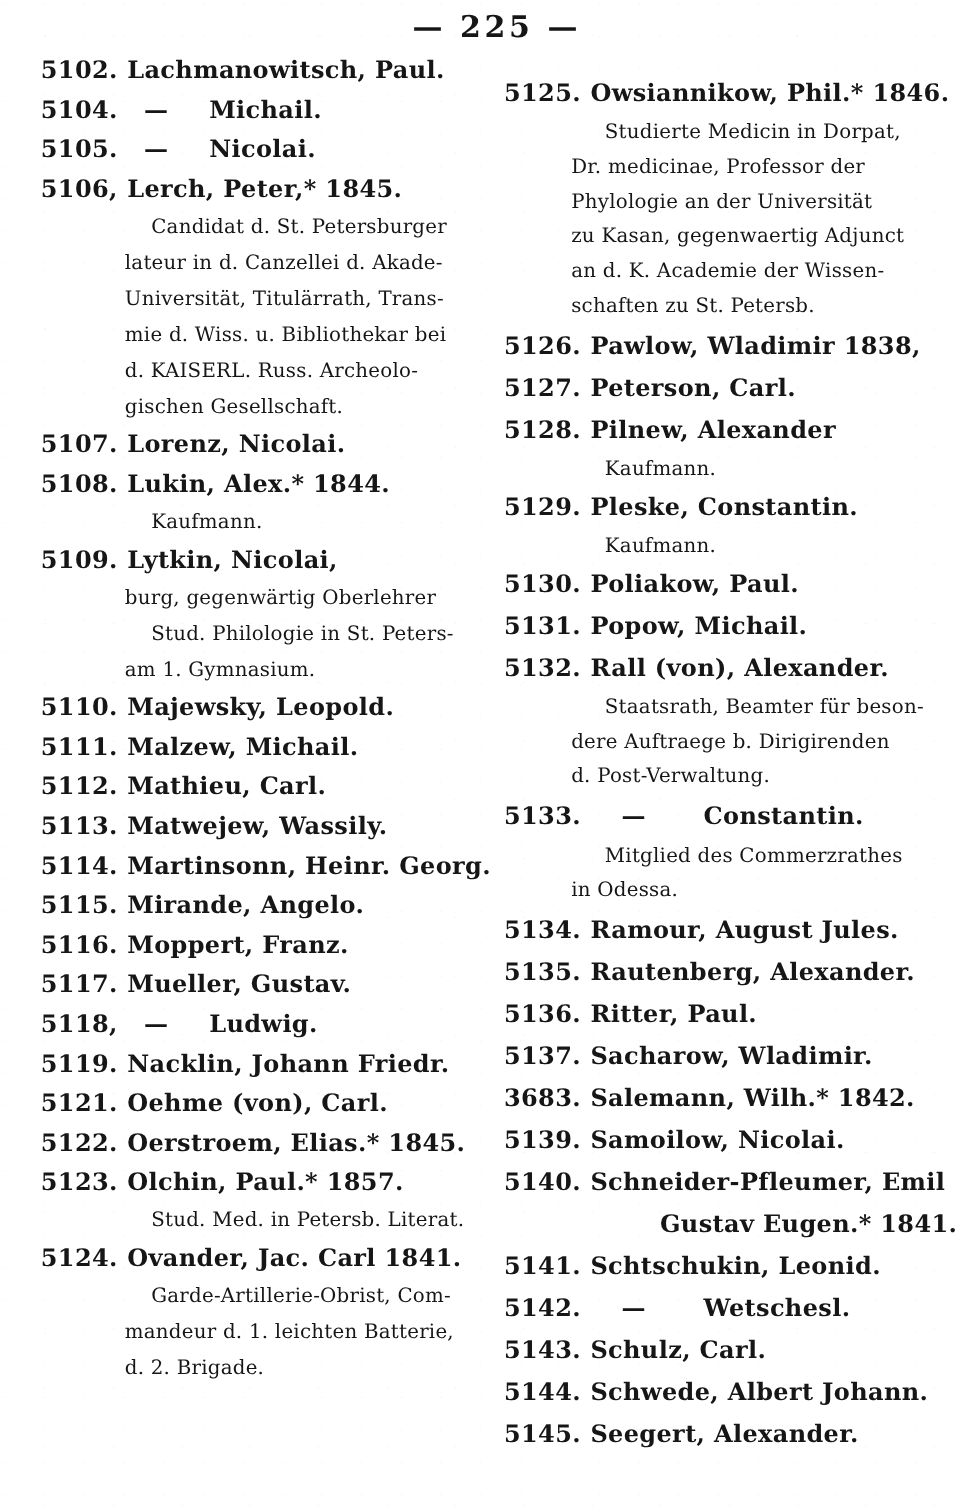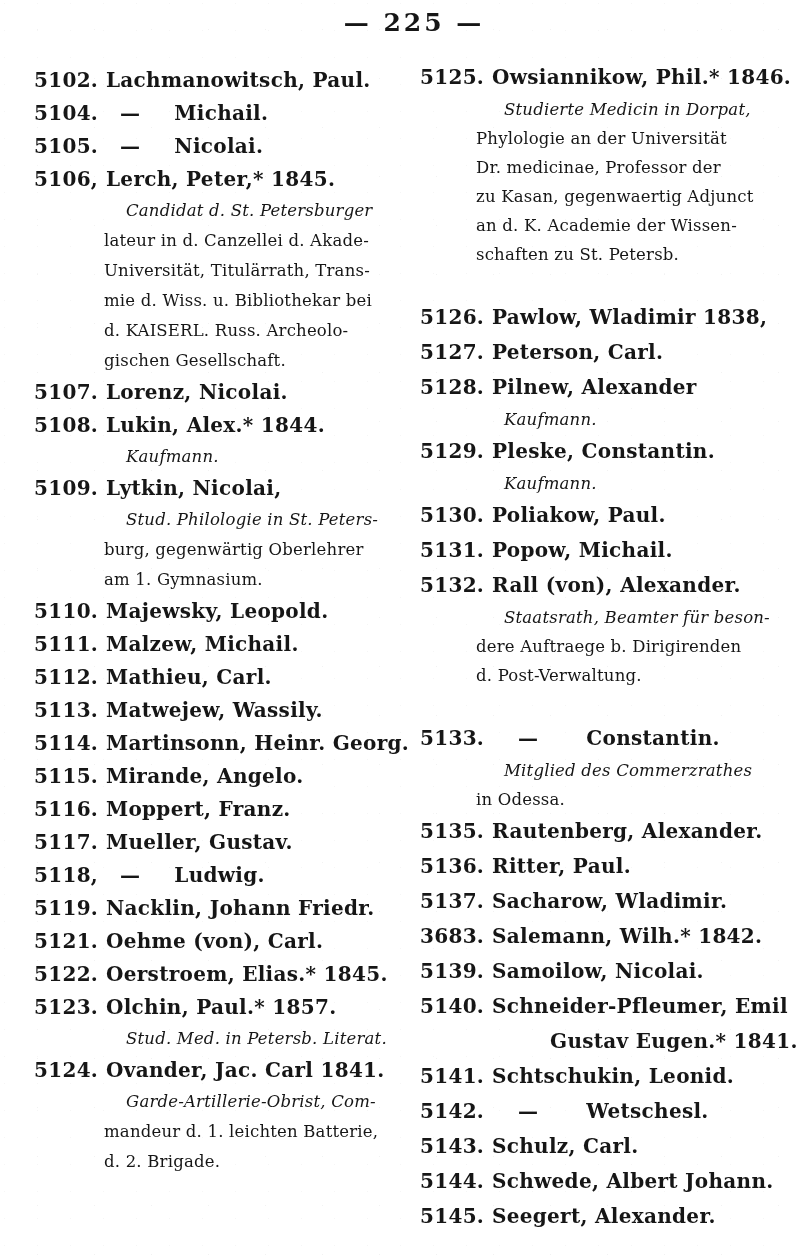--- a/index.html
+++ b/index.html
@@ -17,45 +17,45 @@
     color:#161616;
   }
   .page-header{
     position:absolute;top:6px;left:0;width:100%;
     text-align:center;
     font-weight:bold;font-size:25px;line-height:34px;
     letter-spacing:3px;
     transform:translateX(16px);
   }
   .col{position:absolute;}
-  .col-left{left:34px;top:64px;width:366px;}
+  .col-left{left:34px;top:42px;width:366px;}
   .col-right{left:420px;top:60px;width:372px;}
 
   .entry{margin:0;}
-  .gap-before{margin-top:31px;}
+  .gap-before{margin-top:2px;}
 
   .entry-line{
     font-weight:bold;font-size:20px;line-height:33px;
     letter-spacing:0.3px;white-space:nowrap;
   }
   .col-right .entry-line{line-height:35px;}
   .num{display:inline-block;min-width:72px;}
   .dash{display:inline-block;padding:0 34px 0 14px;}
   .col-right .dash{padding:0 48px 0 26px;}
 
   .entry-cont{
     font-weight:bold;font-size:20px;line-height:35px;
     letter-spacing:0.3px;padding-left:130px;white-space:nowrap;
   }
   .detail{
     font-size:16.5px;line-height:30px;
     padding-left:70px;white-space:nowrap;
     letter-spacing:0.2px;
   }
-  .detail.first{padding-left:92px;font-style:italic;}
+  .detail.first{padding-left:92px;}
   .col-right .detail{line-height:29px;padding-left:56px;}
   .col-right .detail.first{padding-left:84px;}
 </style>
 </head>
 <body>
 
 <div class="page">
   <div class="page-header">— 225 —</div>
   <div class="col col-left" id="col-left">
       <div class="entry">
@@ -78,22 +78,22 @@
       </div>
       <div class="entry">
         <div class="entry-line"><span class="num">5107.</span><span class="name">Lorenz, Nicolai.</span></div>
       </div>
       <div class="entry">
         <div class="entry-line"><span class="num">5108.</span><span class="name">Lukin, Alex.* 1844.</span></div>
         <div class="detail first">Kaufmann.</div>
       </div>
       <div class="entry">
         <div class="entry-line"><span class="num">5109.</span><span class="name">Lytkin, Nicolai,</span></div>
+        <div class="detail">burg, gegenwärtig Oberlehrer</div>
         <div class="detail first">Stud. Philologie in St. Peters-</div>
-        <div class="detail">burg, gegenwärtig Oberlehrer</div>
         <div class="detail">am 1. Gymnasium.</div>
       </div>
       <div class="entry">
         <div class="entry-line"><span class="num">5110.</span><span class="name">Majewsky, Leopold.</span></div>
       </div>
       <div class="entry">
         <div class="entry-line"><span class="num">5111.</span><span class="name">Malzew, Michail.</span></div>
       </div>
       <div class="entry">
         <div class="entry-line"><span class="num">5112.</span><span class="name">Mathieu, Carl.</span></div>
@@ -133,22 +133,22 @@
         <div class="entry-line"><span class="num">5124.</span><span class="name">Ovander, Jac. Carl 1841.</span></div>
         <div class="detail first">Garde-Artillerie-Obrist, Com-</div>
         <div class="detail">mandeur d. 1. leichten Batterie,</div>
         <div class="detail">d. 2. Brigade.</div>
       </div>
     </div>
   <div class="col col-right" id="col-right">
       <div class="entry">
         <div class="entry-line"><span class="num">5125.</span><span class="name">Owsiannikow, Phil.* 1846.</span></div>
         <div class="detail first">Studierte Medicin in Dorpat,</div>
+        <div class="detail">Dr. medicinae, Professor der</div>
         <div class="detail">Phylologie an der Universität</div>
-        <div class="detail">Dr. medicinae, Professor der</div>
         <div class="detail">zu Kasan, gegenwaertig Adjunct</div>
         <div class="detail">an d. K. Academie der Wissen-</div>
         <div class="detail">schaften zu St. Petersb.</div>
       </div>
       <div class="entry gap-before">
         <div class="entry-line"><span class="num">5126.</span><span class="name">Pawlow, Wladimir 1838,</span></div>
       </div>
       <div class="entry">
         <div class="entry-line"><span class="num">5127.</span><span class="name">Peterson, Carl.</span></div>
       </div>
@@ -170,20 +170,23 @@
         <div class="entry-line"><span class="num">5132.</span><span class="name">Rall (von), Alexander.</span></div>
         <div class="detail first">Staatsrath, Beamter für beson-</div>
         <div class="detail">dere Auftraege b. Dirigirenden</div>
         <div class="detail">d. Post-Verwaltung.</div>
       </div>
       <div class="entry gap-before">
         <div class="entry-line"><span class="num">5133.</span><span class="dash">—</span><span class="name">Constantin.</span></div>
         <div class="detail first">Mitglied des Commerzrathes</div>
         <div class="detail">in Odessa.</div>
       </div>
+      <div class="entry gap-before">
+        <div class="entry-line"><span class="num">5134.</span><span class="name">Ramour, August Jules.</span></div>
+      </div>
       <div class="entry">
         <div class="entry-line"><span class="num">5135.</span><span class="name">Rautenberg, Alexander.</span></div>
       </div>
       <div class="entry">
         <div class="entry-line"><span class="num">5136.</span><span class="name">Ritter, Paul.</span></div>
       </div>
       <div class="entry">
         <div class="entry-line"><span class="num">5137.</span><span class="name">Sacharow, Wladimir.</span></div>
       </div>
       <div class="entry">

